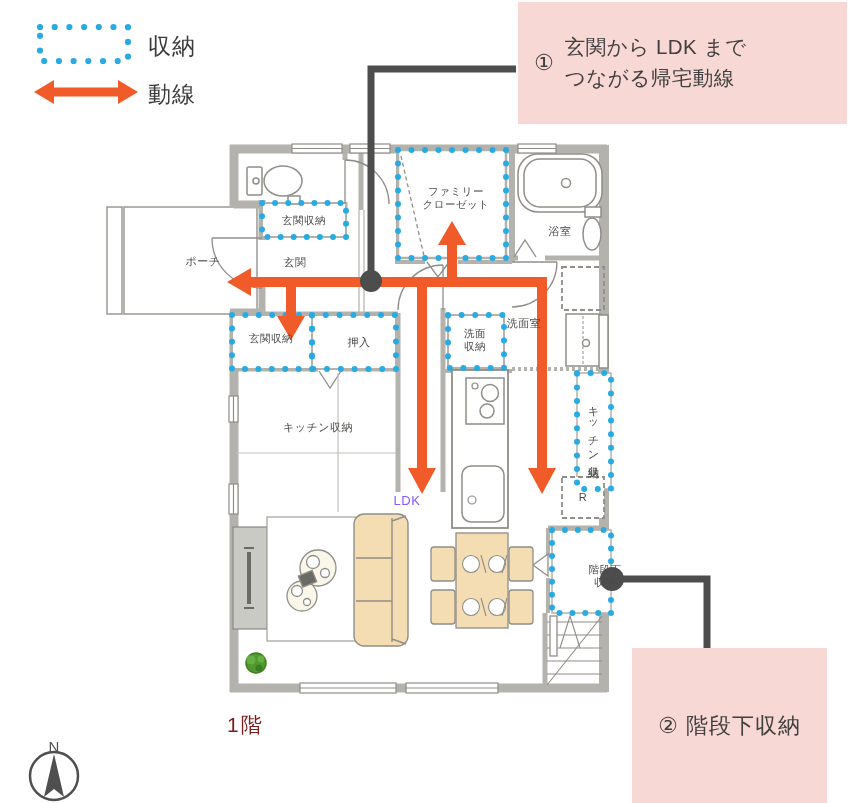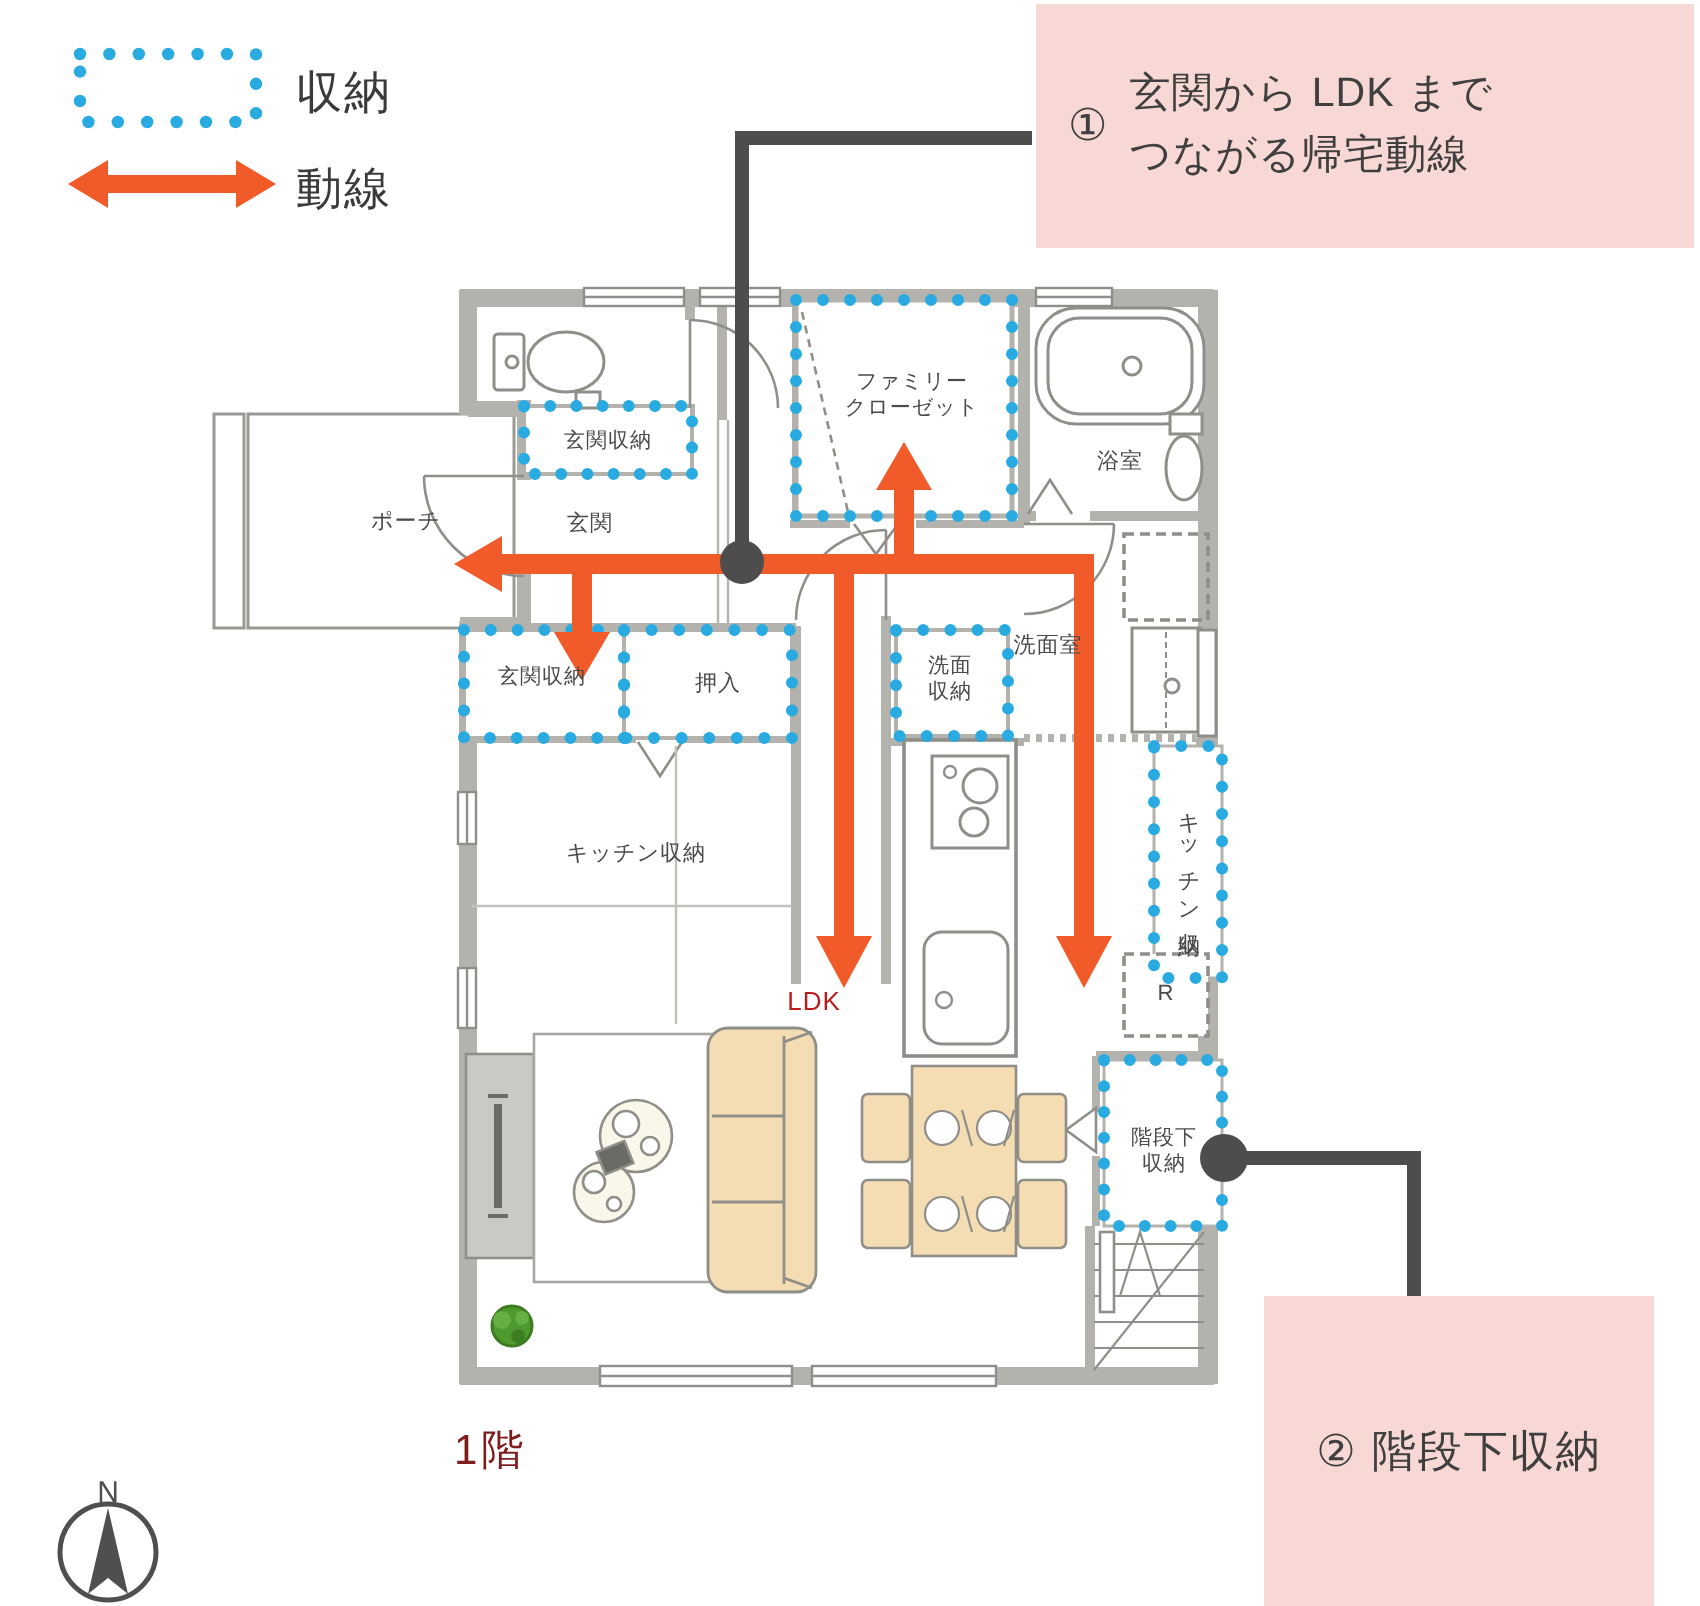--- a/index.html
+++ b/index.html
@@ -2,21 +2,21 @@
 <html><head>
 <meta charset="utf-8">
 <style>
   html,body{margin:0;padding:0;background:#ffffff;}
   body{font-family:"Liberation Sans","DejaVu Sans",sans-serif;color:#3c3c3c;}
   .stage{position:relative;width:850px;height:803px;background:#fff;overflow:hidden;}
   .stage svg{position:absolute;left:0;top:0;}
   .lbl{position:absolute;transform:translate(-50%,-50%);font-size:11px;color:#4a4a48;
        white-space:pre-line;text-align:center;line-height:1.25;letter-spacing:.5px;}
   .lbl.small{font-size:10.5px;}
-  .lbl.ldk{font-size:13px;letter-spacing:.5px;color:#b91c1c;}
+  .lbl.ldk{font-size:13px;letter-spacing:.5px;color:#8b5cf6;}
   .lbl.vert{writing-mode:vertical-rl;letter-spacing:2px;line-height:1;}
   .legend-text{position:absolute;font-size:23px;color:#3a3a3a;letter-spacing:1px;}
   .floor-label{position:absolute;font-size:21px;color:#7f1d1d;letter-spacing:2px;}
   .n-label{position:absolute;transform:translateX(-50%);font-size:15px;color:#4f4f4f;}
   .callout{position:absolute;background:#f8d8d4;color:#3f3f3f;}
   .callout1{left:518px;top:2px;width:329px;height:122px;display:flex;align-items:center;
             padding-left:16px;box-sizing:border-box;gap:11px;}
   .callout1 .num{font-size:22px;flex:0 0 auto;}
   .callout1 .txt{font-size:20.5px;line-height:1.5;white-space:pre-line;letter-spacing:.5px;}
   .callout2{left:632px;top:648px;width:195px;height:156px;display:flex;align-items:center;
@@ -274,18 +274,18 @@
   <span class="lbl" style="left:560px;top:232px;">浴室</span>
   <span class="lbl" style="left:524px;top:324px;">洗面室</span>
   <span class="lbl small" style="left:475px;top:340px;">洗面
 収納</span>
   <span class="lbl" style="left:359px;top:343px;">押入</span>
   <span class="lbl small" style="left:271px;top:339px;">玄関収納</span>
   <span class="lbl" style="left:318px;top:428px;">キッチン収納</span>
   <span class="lbl ldk" style="left:407px;top:501px;">LDK</span>
   <span class="lbl vert" style="left:593px;top:430px;">キッチン収納</span>
   <span class="lbl" style="left:583px;top:498px;">R</span>
-  <span class="lbl small" style="left:582px;top:576px;">階段下
+  <span class="lbl small" style="left:605px;top:576px;">階段下
 収納</span>
 
   <span class="floor-label" style="left:227px;top:711px;">1階</span>
   <span class="n-label" style="left:54px;top:738px;">N</span>
 </div>
 
 </body></html>

